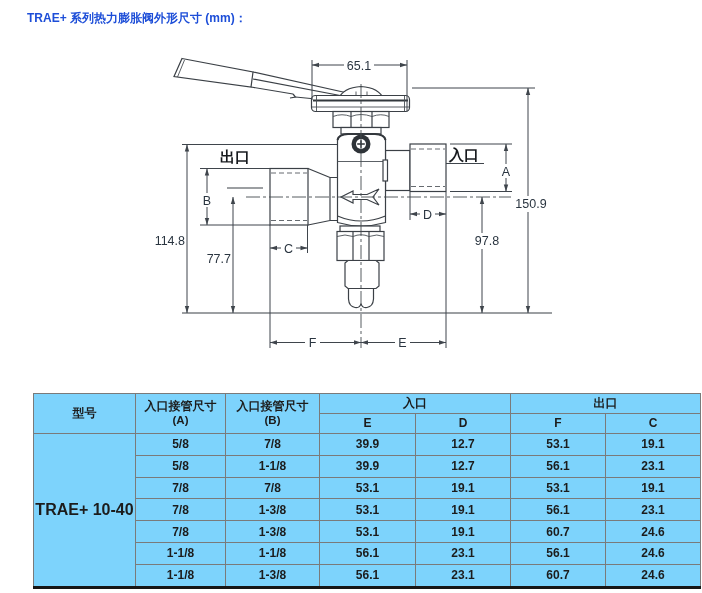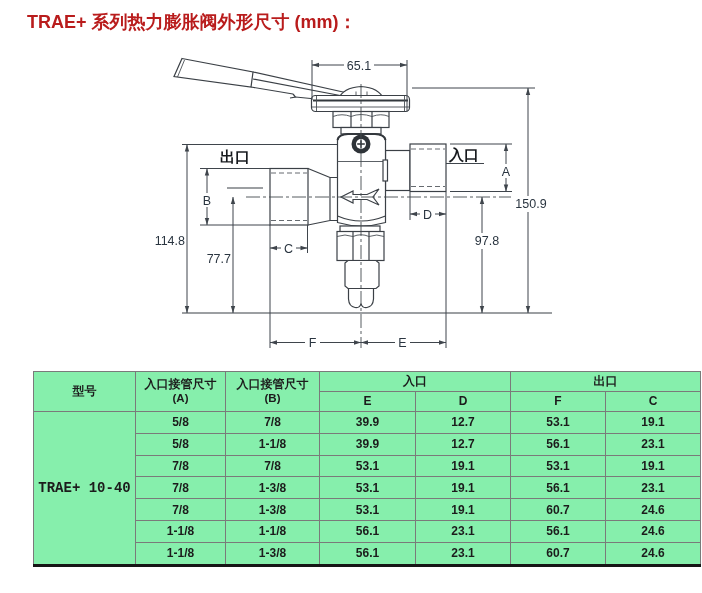--- a/index.html
+++ b/index.html
@@ -1,40 +1,40 @@
 <!DOCTYPE html>
 <html><head>
 <meta charset="utf-8">
 <style>
   html,body{margin:0;padding:0;background:#fff;}
   #page{position:relative;width:702px;height:593px;background:#ffffff;overflow:hidden;
         font-family:"Liberation Sans",sans-serif;color:#1a1a1a;}
-  #title{position:absolute;left:27px;top:10px;font-size:18px;font-weight:bold;color:#b91c1c;}
+  #title{position:absolute;left:27px;top:10px;font-size:12px;font-weight:bold;color:#1d4ed8;}
   #drawing{position:absolute;left:0;top:0;width:702px;height:390px;}
   
   .part{fill:#ffffff;stroke:#3b4046;stroke-width:1.2;}
   .pline{fill:none;stroke:#3b4046;stroke-width:1.2;}
   .pthick{fill:none;stroke:#33383d;stroke-width:2.1;}
   .pthin{fill:none;stroke:#4a4f55;stroke-width:0.9;}
   .bore{fill:none;stroke:#555a60;stroke-width:0.9;stroke-dasharray:5 3;}
   .cline{fill:none;stroke:#44494f;stroke-width:0.9;stroke-dasharray:14 3 3 3;}
   .dim{fill:none;stroke:#3f454c;stroke-width:1;}
   .arrow{fill:#3f454c;stroke:none;}
   .lblbg{fill:#ffffff;stroke:none;}
   text.dimtxt{font-family:"Liberation Sans",sans-serif;font-size:12.5px;fill:#2a3540;}
   text.porttxt{font-family:"Liberation Sans",sans-serif;font-size:15px;font-weight:bold;fill:#15181c;}
   
-  #spec-table{position:absolute;left:33px;top:371px;width:667px;border-collapse:collapse;
-              table-layout:fixed;background:#86efac;}
+  #spec-table{position:absolute;left:33px;top:393px;width:667px;border-collapse:collapse;
+              table-layout:fixed;background:#7dd3fc;}
   #spec-table th,#spec-table td{border:1px solid #7a7a7a;text-align:center;vertical-align:middle;
               padding:0;font-weight:bold;color:#1c1c1c;}
   #spec-table{border:1.5px solid #424242;border-bottom:3px solid #161616;}
   #spec-table thead th{font-size:12px;height:19px;line-height:1.15;}
   #spec-table tbody td{font-size:12px;height:20.8px;}
-  #spec-table .modelcell{font-size:14px;font-family:Liberation Mono, monospace;}
+  #spec-table .modelcell{font-size:16px;}
   .sub{display:block;font-size:11.5px;}
 </style>
 </head>
 <body>
 
 <div id="page">
 
   <div id="title">TRAE+ 系列热力膨胀阀外形尺寸 (mm)：</div>
 
   <svg id="drawing" viewBox="0 0 702 390" xmlns="http://www.w3.org/2000/svg">

